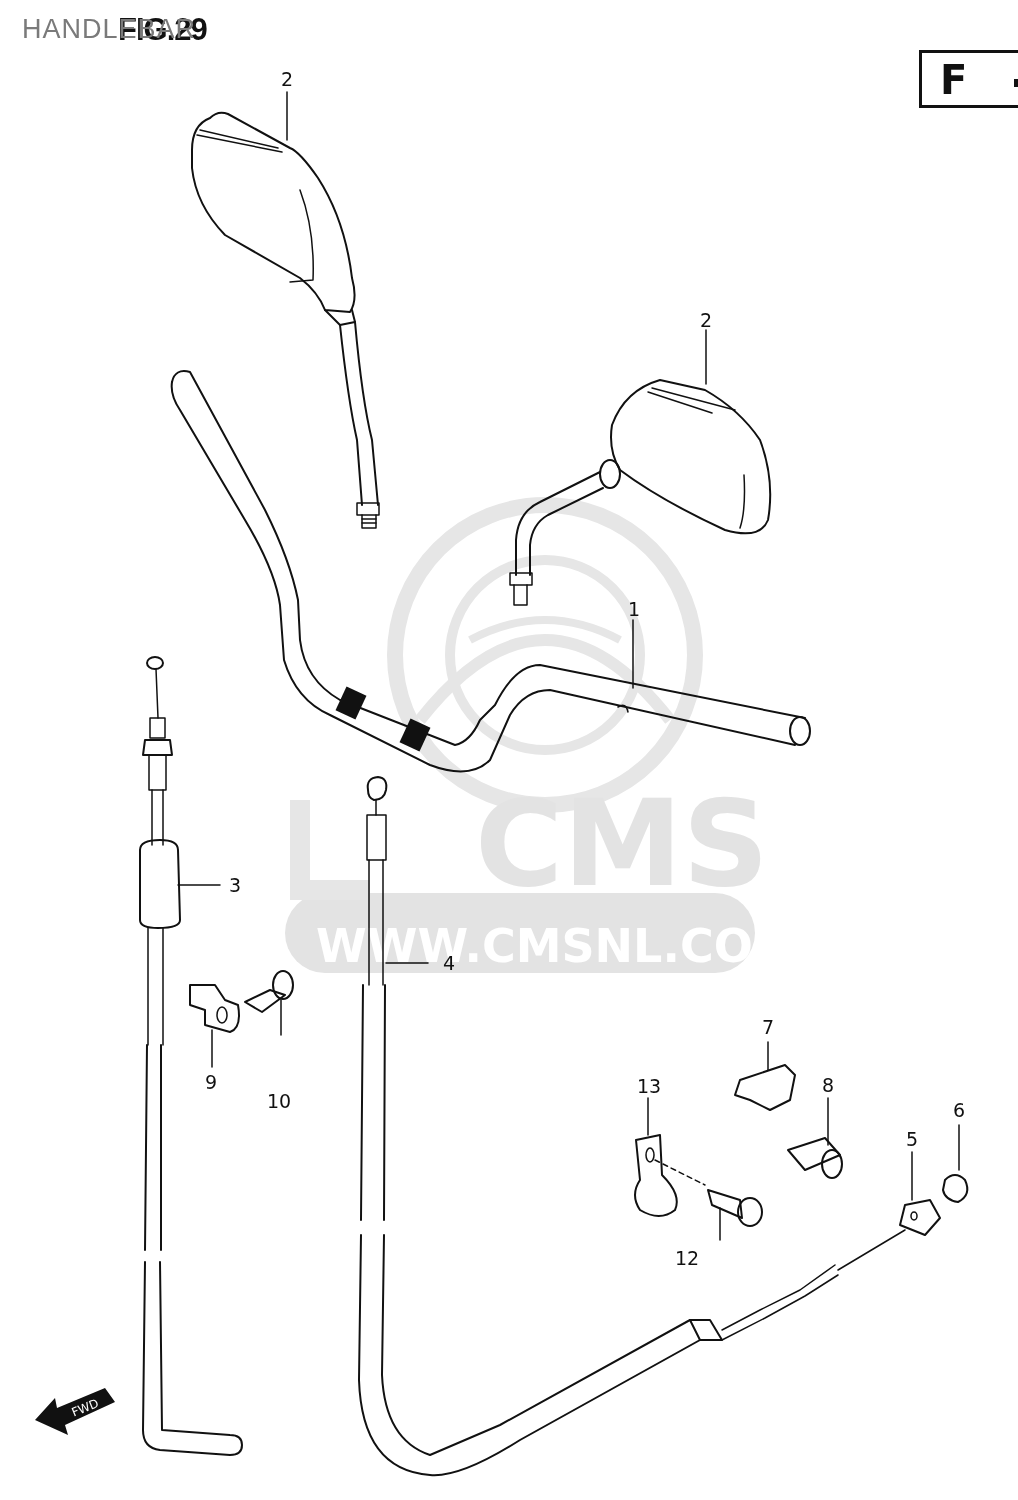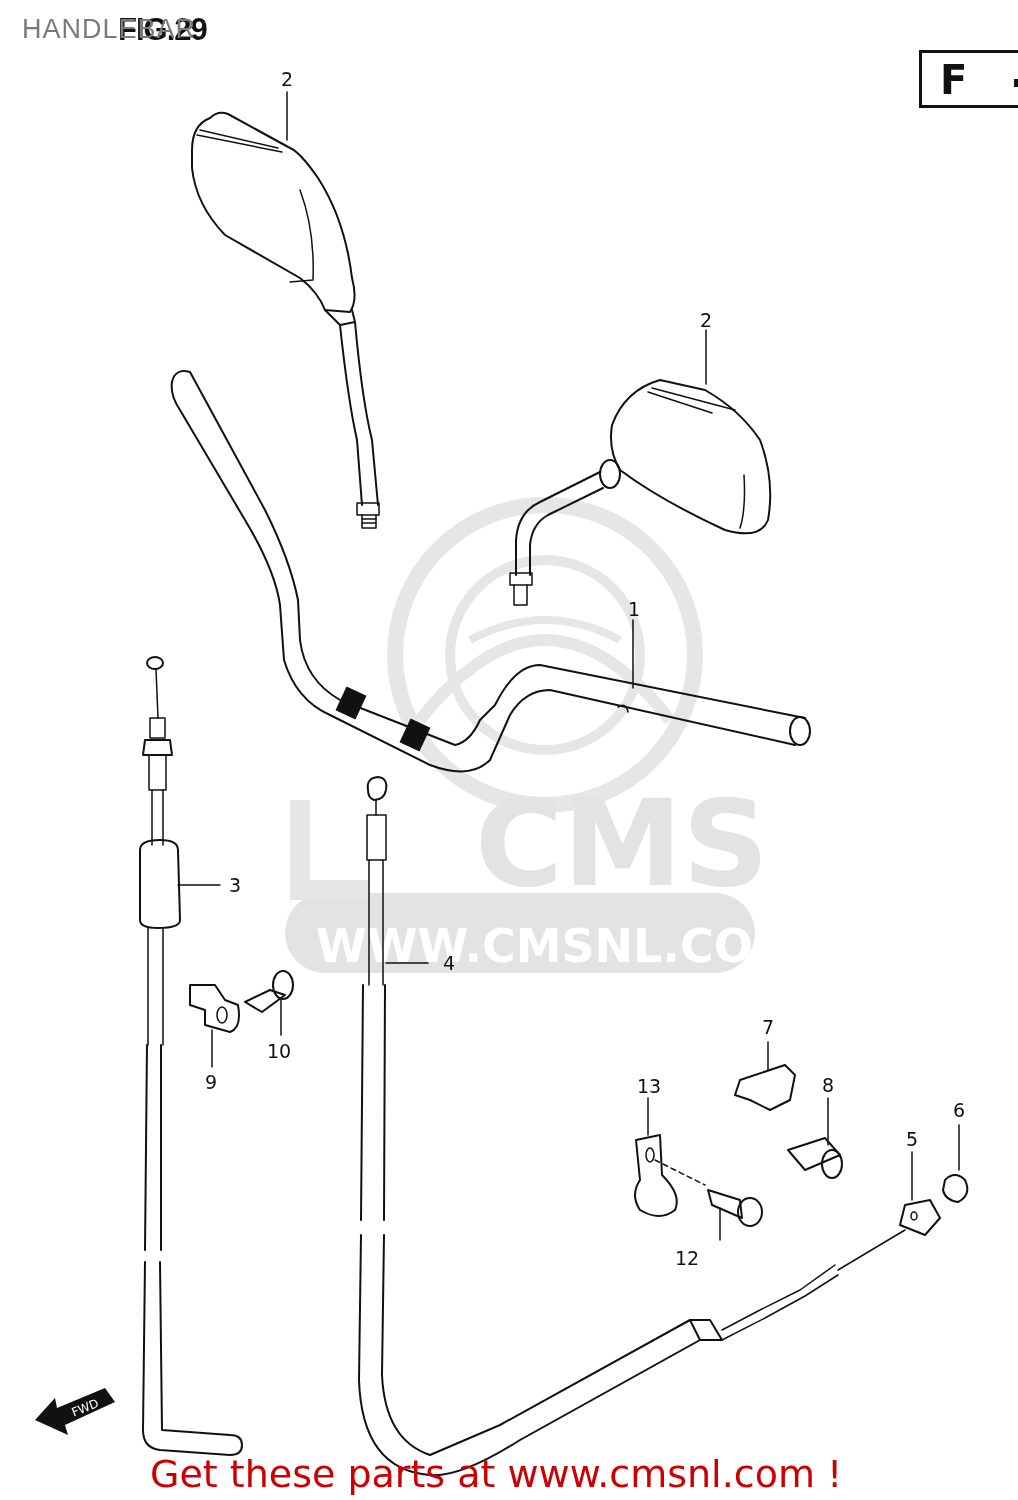--- a/index.html
+++ b/index.html
@@ -139,23 +139,22 @@
   <div class="callout" style="left:281px;top:68px;">2</div>
   <div class="callout" style="left:700px;top:309px;">2</div>
   <div class="callout" style="left:628px;top:598px;">1</div>
   <div class="callout" style="left:229px;top:874px;">3</div>
   <div class="callout" style="left:443px;top:952px;">4</div>
   <div class="callout" style="left:906px;top:1128px;">5</div>
   <div class="callout" style="left:953px;top:1099px;">6</div>
   <div class="callout" style="left:762px;top:1016px;">7</div>
   <div class="callout" style="left:822px;top:1074px;">8</div>
   <div class="callout" style="left:205px;top:1071px;">9</div>
-  <div class="callout" style="left:267px;top:1040px;">10</div>
+  <div class="callout" style="left:267px;top:1090px;">10</div>
   <div class="callout" style="left:637px;top:1075px;">13</div>
   <div class="callout" style="left:675px;top:1247px;">12</div>
 
   <svg width="100" height="60" style="left:30px;top:1380px;">
     <path d="M5 40 L25 18 L27 28 L75 8 L85 22 L35 45 L38 55 Z" fill="#111"></path>
     <text x="42" y="32" font-size="12" fill="#fff" font-family="DejaVu Sans, sans-serif" transform="rotate(-22 55 30)">FWD</text>
   </svg>
 
-  <div class="footer-promo">Get these parts at www.cmsnl.com !</div>
 </div>
 
 </body></html>

